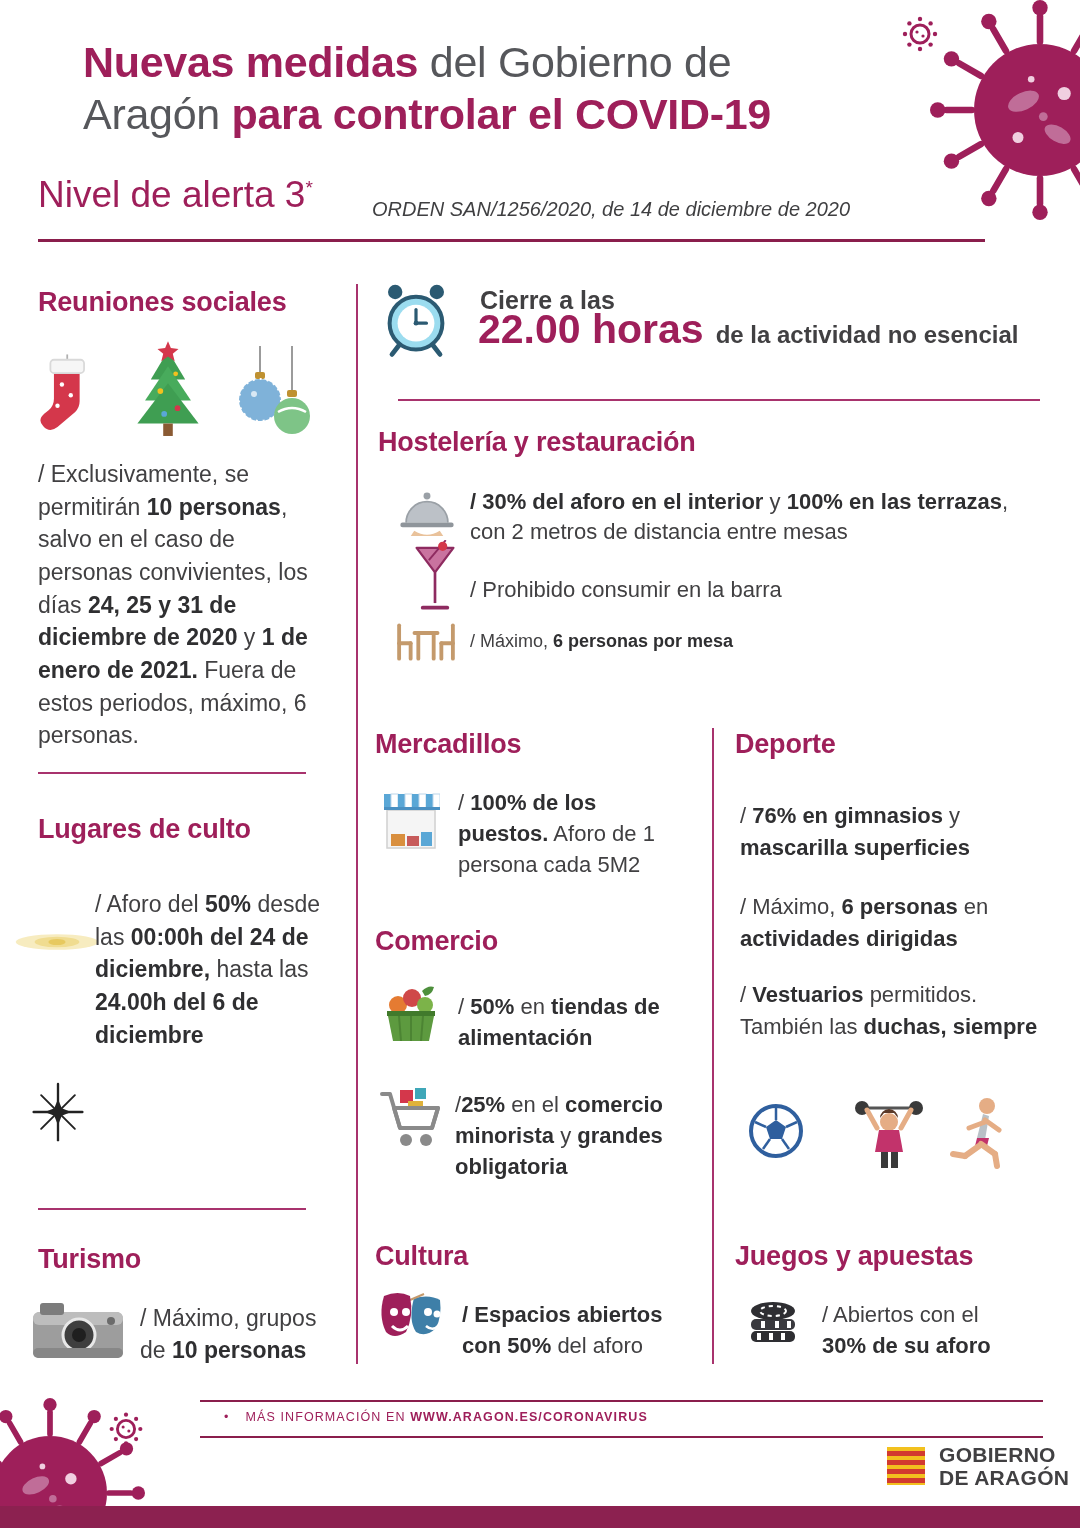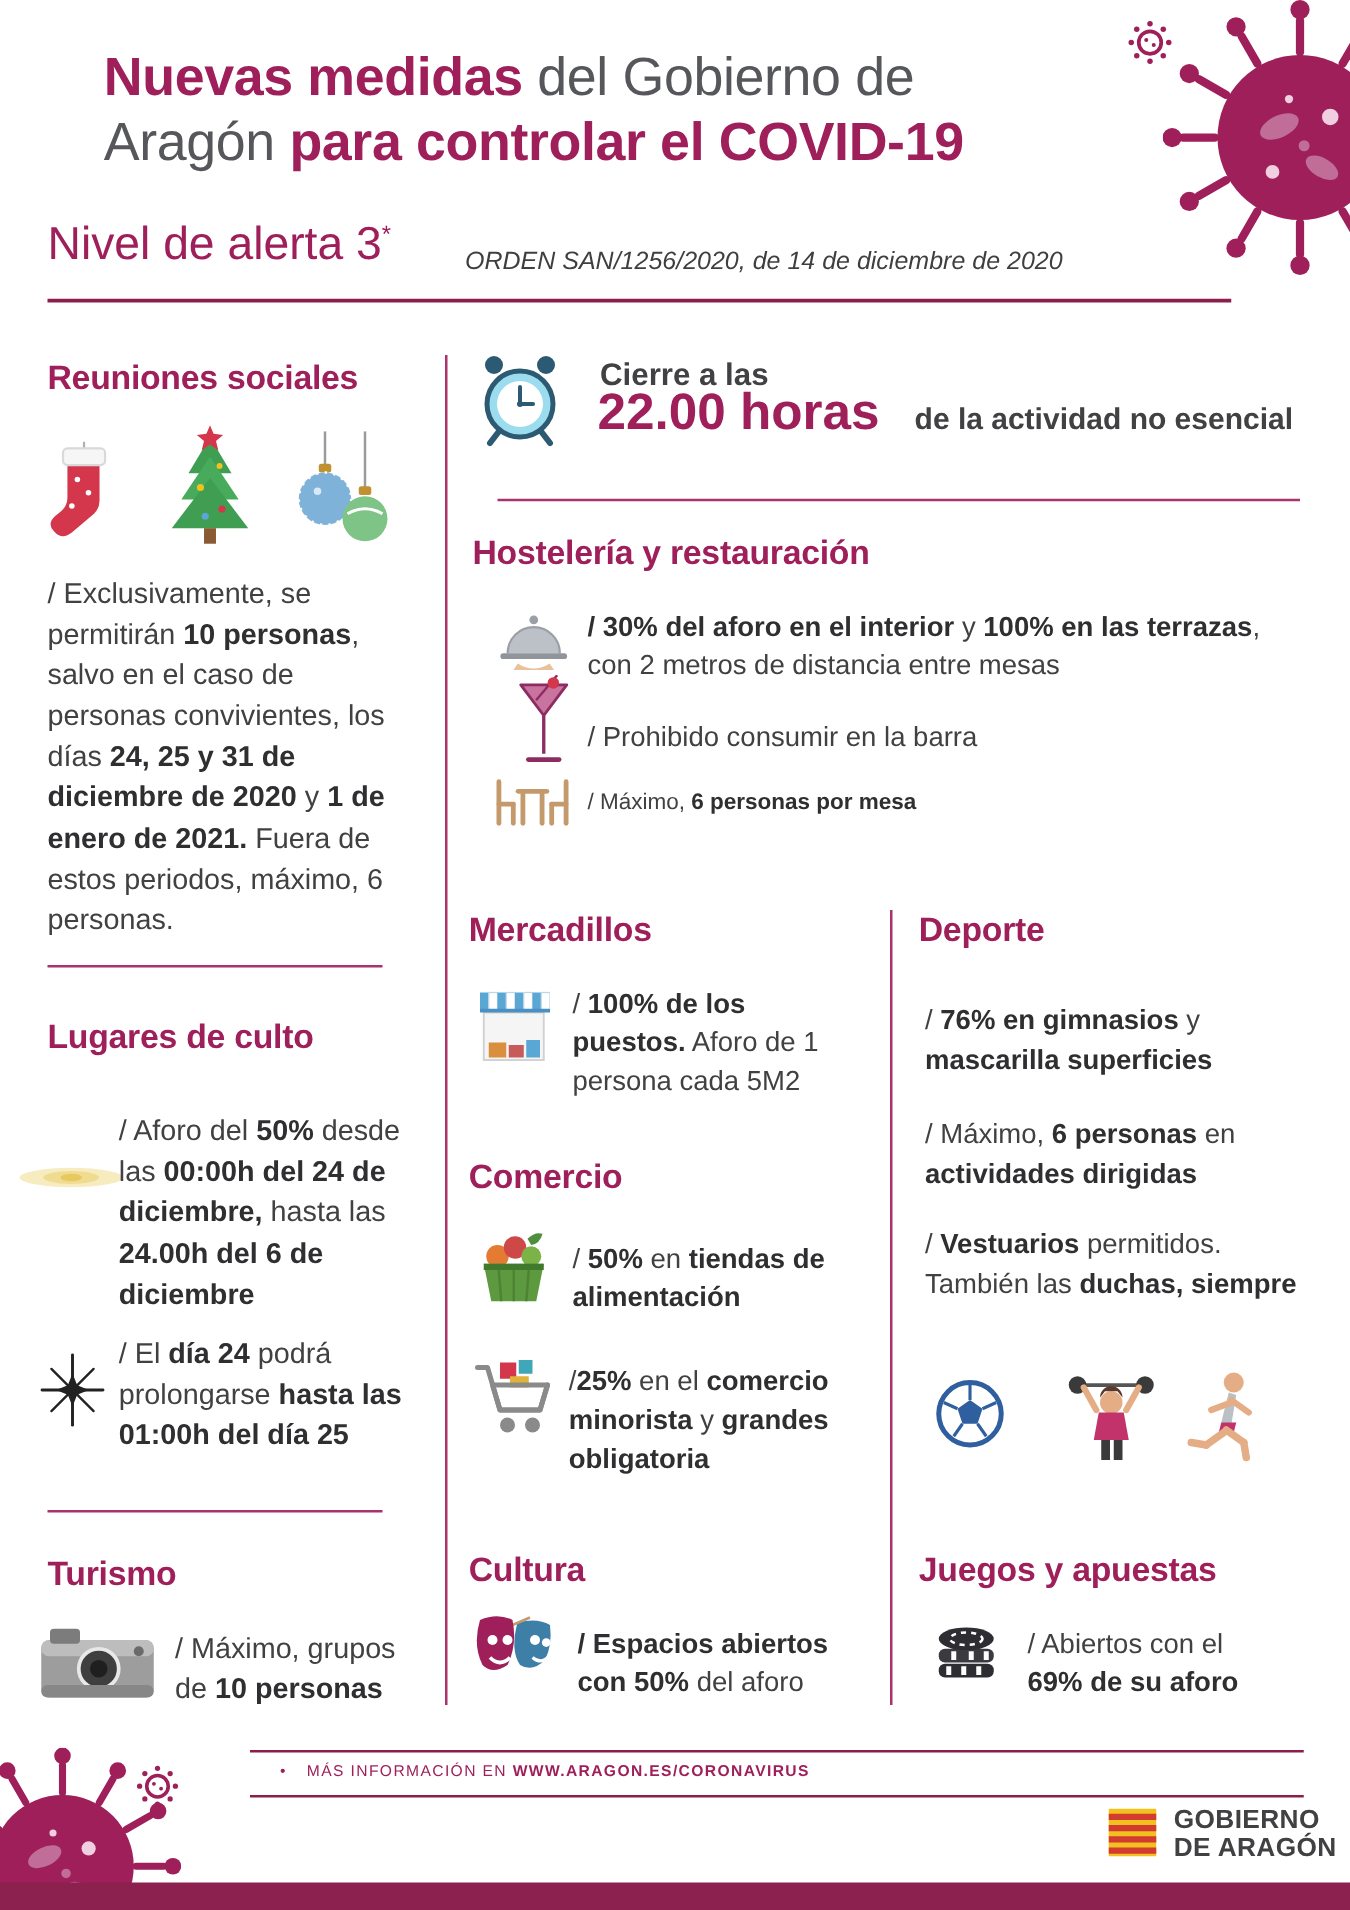--- a/index.html
+++ b/index.html
@@ -38,21 +38,21 @@
   #t-juegos { left:735px; top:1241px; }
 
   .body-text { color:var(--dark); }
   .body-text b { color:#2f2f31; }
   #reuniones-body { left:38px; top:458px; width:300px; font-size:23px; line-height:1.42; }
   #culto-item1 { left:95px; top:888px; width:260px; font-size:23px; line-height:1.42; }
   #culto-item2 { left:95px; top:1066px; width:260px; font-size:23px; line-height:1.42; }
   #turismo-item { left:140px; top:1303px; width:210px; font-size:23px; line-height:1.38; }
 
   #closing-intro { left:480px; top:286px; font-size:25px; font-weight:700; color:var(--dark); }
-  #closing-row { left:478px; top:306px; display:flex; align-items:baseline; gap:28px; white-space:nowrap; }
+  #closing-row { left:478px; top:306px; display:flex; align-items:baseline; gap:12px; white-space:nowrap; }
   #closing-time { font-size:41px; font-weight:700; color:var(--magenta); }
   #closing-detail { font-size:24px; font-weight:700; color:var(--dark); }
 
   #host-item1 { left:470px; top:487px; width:580px; font-size:22px; line-height:1.35; }
   #host-item2 { left:470px; top:577px; width:560px; font-size:22px; }
   #host-item3 { left:470px; top:631px; width:560px; font-size:18px; }
 
   #merc-item { left:458px; top:787px; width:250px; font-size:22px; line-height:1.42; }
   #com-item1 { left:458px; top:991px; width:260px; font-size:22px; line-height:1.42; }
   #com-item2 { left:455px; top:1089px; width:265px; font-size:22px; line-height:1.42; }
@@ -228,21 +228,20 @@
     <svg width="60" height="60" viewBox="0 0 64 64">
       <g stroke="#222" stroke-linecap="round">
         <line x1="32" y1="2" x2="32" y2="62" stroke-width="2.5"></line>
         <line x1="6" y1="32" x2="58" y2="32" stroke-width="2.5"></line>
         <line x1="14" y1="14" x2="50" y2="50" stroke-width="2"></line>
         <line x1="50" y1="14" x2="14" y2="50" stroke-width="2"></line>
       </g>
       <polygon points="32,18 36,28 46,32 36,36 32,46 28,36 18,32 28,28" fill="#222"></polygon>
     </svg>
   </span>
-  <div class="abs body-text" id="culto-item2">/ El <b>día 24</b> podrá<br>prolongarse <b>hasta las</b><br><b>01:00h del día 25</b></div>
 
   <div class="abs sec-title" id="t-turismo">Turismo</div>
   <span class="abs" id="icon-camera">
     <svg width="92" height="62" viewBox="0 0 92 62">
       <rect x="1" y="14" width="90" height="46" rx="7" fill="#9d9d9d"></rect>
       <rect x="1" y="14" width="90" height="13" rx="6" fill="#bdbdbd"></rect>
       <rect x="8" y="5" width="24" height="12" rx="3" fill="#7c7c7c"></rect>
       <circle cx="47" cy="37" r="16" fill="#3f3f3f" stroke="#e8e8e8" stroke-width="3"></circle>
       <circle cx="47" cy="37" r="7" fill="#1f1f1f"></circle>
       <circle cx="79" cy="23" r="4" fill="#6b6b6b"></circle>
@@ -426,21 +425,21 @@
         <rect x="24" y="40" width="4" height="7" fill="#fff"></rect>
         <rect x="36" y="40" width="4" height="7" fill="#fff"></rect>
       <rect x="6" y="26" width="44" height="11" rx="5" fill="#3a3a3f"></rect>
       <rect x="16" y="28" width="4" height="7" fill="#fff"></rect>
         <rect x="30" y="28" width="4" height="7" fill="#fff"></rect>
         <rect x="42" y="28" width="4" height="7" fill="#fff"></rect>
       <ellipse cx="28" cy="18" rx="22" ry="9" fill="#2e2e32"></ellipse>
       <ellipse cx="28" cy="18" rx="13" ry="5" fill="none" stroke="#fff" stroke-width="2" stroke-dasharray="4 4"></ellipse>
     </svg>
   </span>
-  <div class="abs body-text" id="jue-item">/ Abiertos con el<br><b>69% de su aforo</b></div>
+  <div class="abs body-text" id="jue-item">/ Abiertos con el<br><b>30% de su aforo</b></div>
 
   <div class="abs" id="footer-line1"></div>
   <div class="abs" id="footer-info"><span class="bullet">•</span><span>MÁS INFORMACIÓN EN </span><b>WWW.ARAGON.ES/CORONAVIRUS</b></div>
   <div class="abs" id="footer-line2"></div>
 
   <span class="abs" id="virus-bottom-big"><svg width="190" height="190">
         <use href="#virus"></use>
       </svg></span>
   <span class="abs" id="virus-bottom-small"><svg width="42" height="42">
         <use href="#virus-o"></use>

